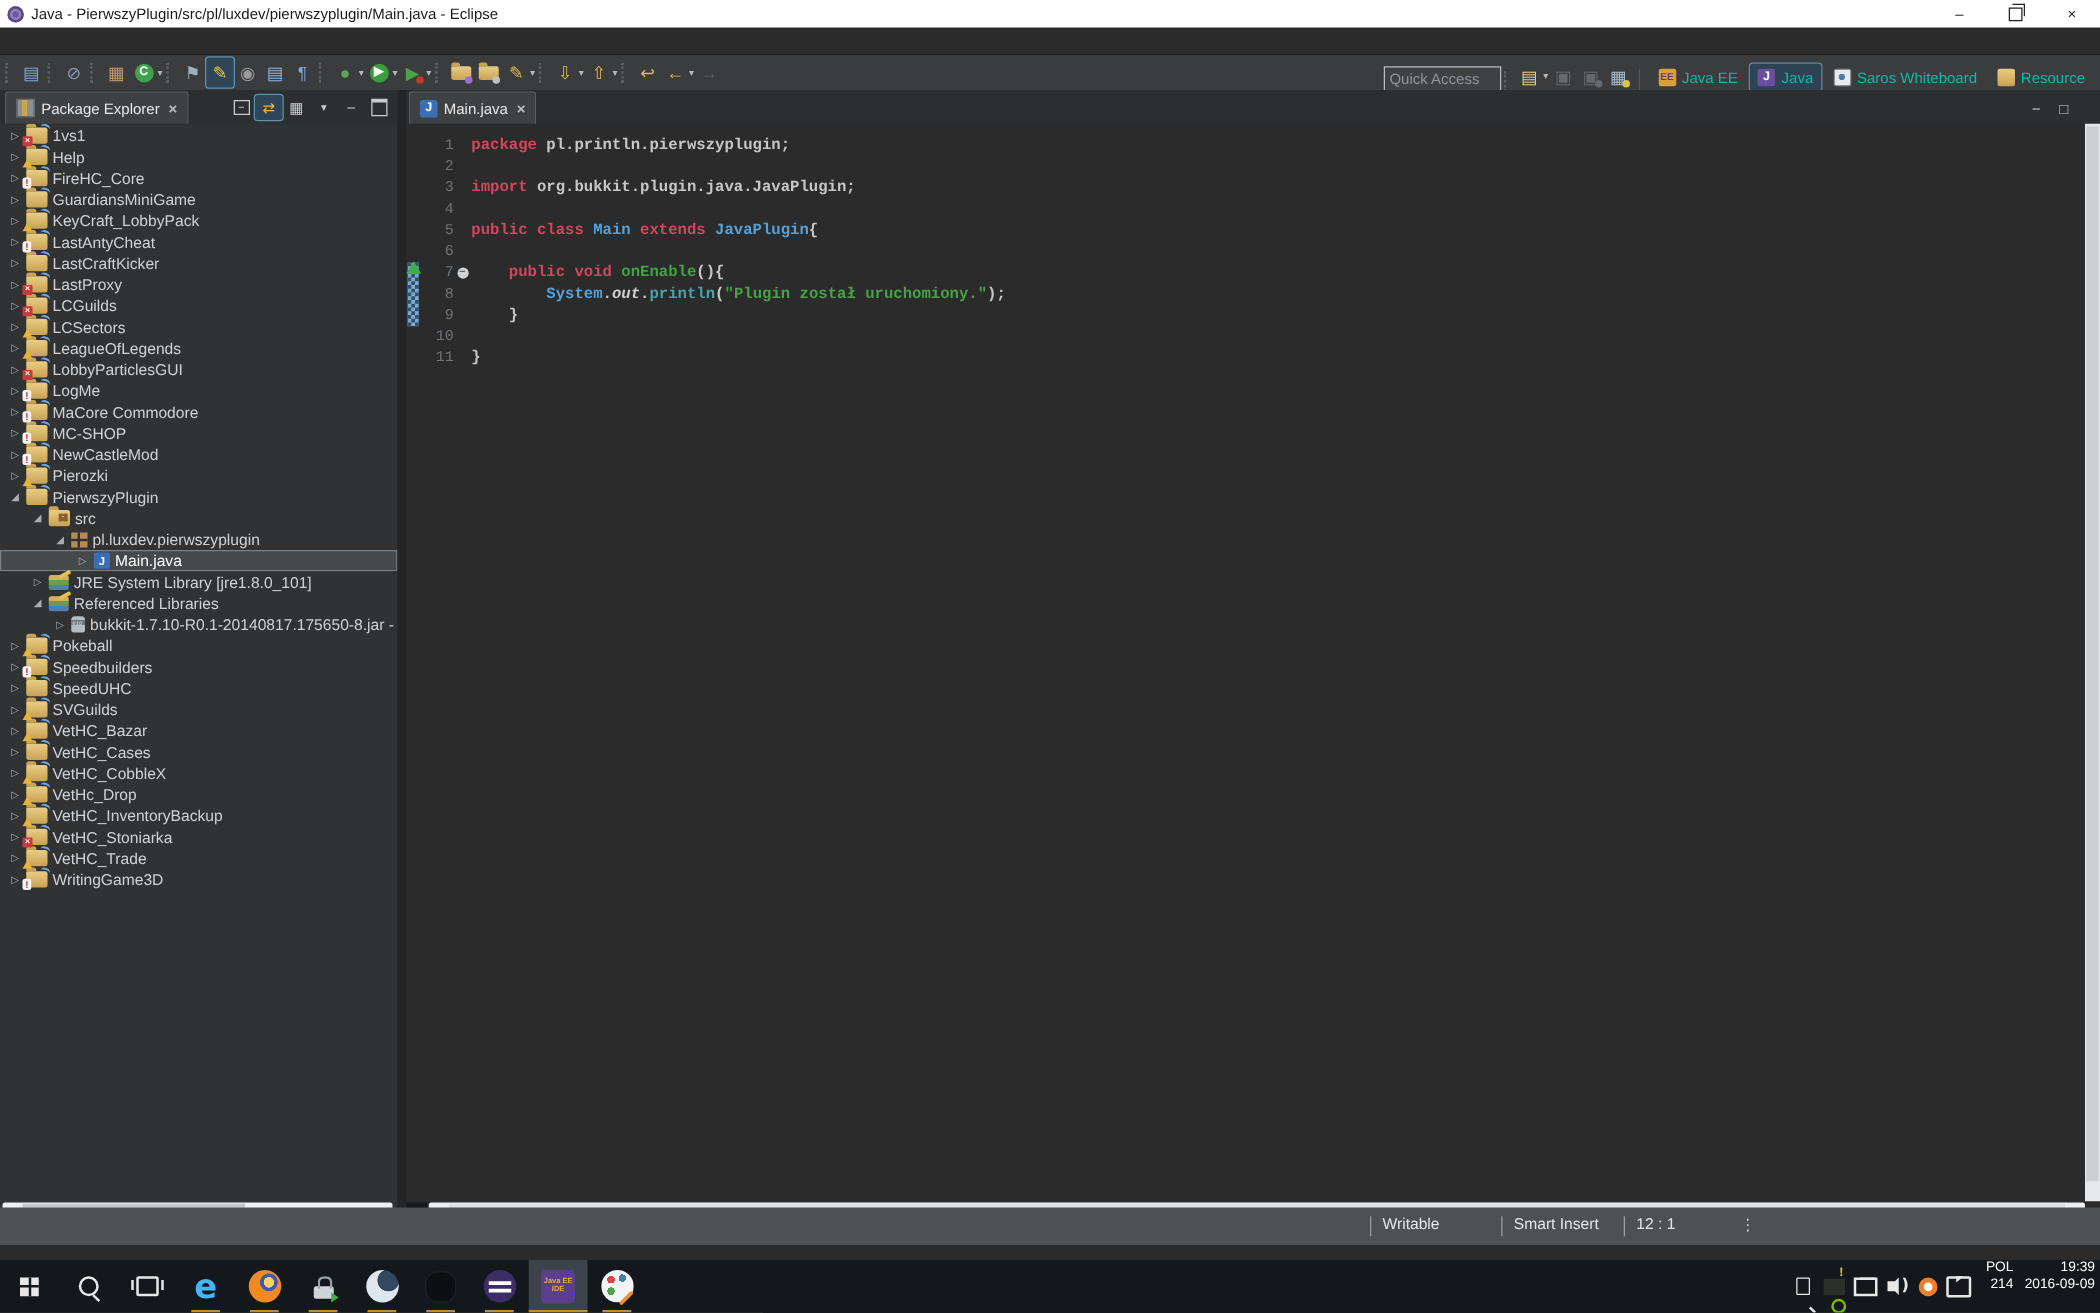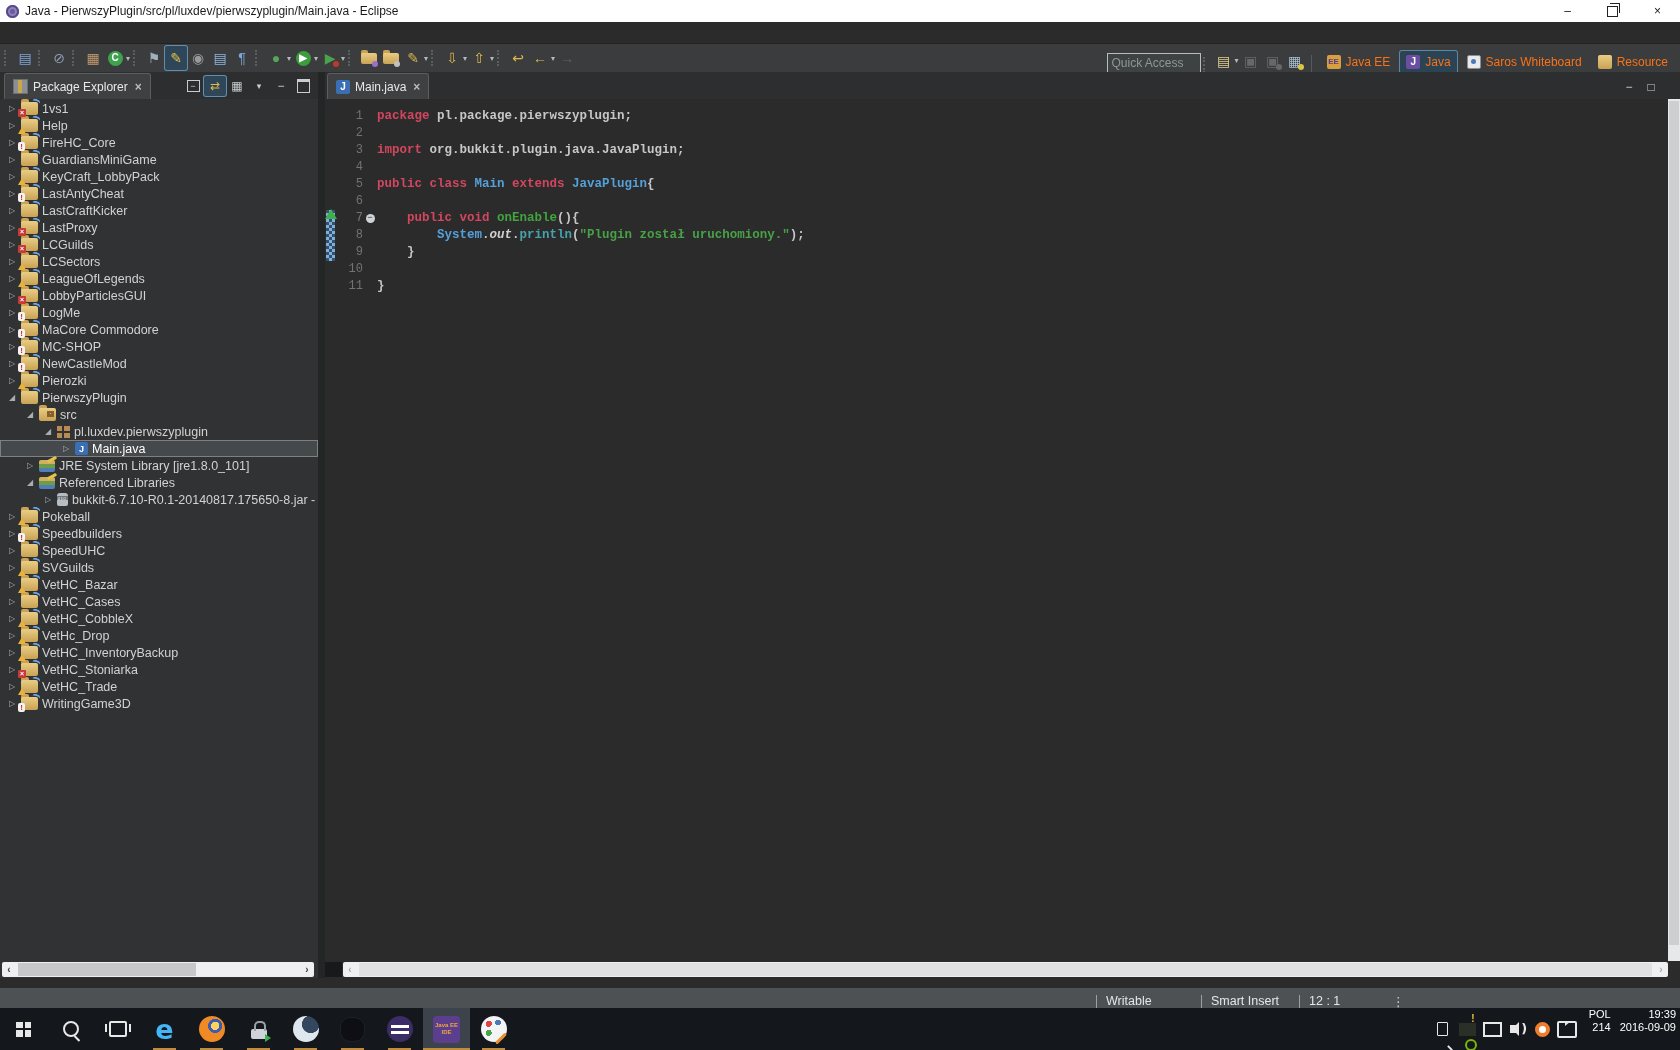--- a/index.html
+++ b/index.html
@@ -34,21 +34,21 @@
   .mini-badge{position:absolute;right:2px;bottom:3px;width:6px;height:6px;border-radius:50%;}
   .dd{font-size:8px;color:#b4b8bb;margin:0 1px 0 0;align-self:center;}
   .mini-folder{width:16px;height:11px;background:linear-gradient(#e9cd84,#c9a254);border-radius:1px 2px 2px 2px;position:relative;}
   .mini-folder::before{content:"";position:absolute;left:0;top:-3px;width:7px;height:3px;background:#c9a254;border-radius:2px 2px 0 0;}
   #toolbar-right{margin-left:auto;display:flex;align-items:flex-end;height:29px;padding-right:6px;}
   #quick-access{width:84px;height:18px;background:#3f4243;border:1px solid #b9bcbe;color:#cfd2d4;
     font-size:12px;padding:0 4px;outline:none;font-family:"Liberation Sans",sans-serif;}
   #quick-access::placeholder{color:#8f969b;}
   #toolbar-right-icons{display:flex;align-items:center;}
   .tbsep{width:1px;height:18px;background:#55595c;margin:0 5px;}
-  .persp{display:flex;align-items:center;height:22px;padding:0 6px;margin-left:4px;border-radius:2px;color:#f97316;font-size:12px;}
+  .persp{display:flex;align-items:center;height:22px;padding:0 6px;margin-left:4px;border-radius:2px;color:#14b8a6;font-size:12px;}
   .persp.active{background:#2c4354;box-shadow:0 0 0 1px var(--perspactive);}
   .picon{width:14px;height:14px;border-radius:2px;margin-right:5px;display:flex;align-items:center;justify-content:center;font-weight:bold;font-size:8px;}
   .p-javaee{background:#d89f3f;color:#5b3b8c;}
   .p-javaee::before{content:"EE";}
   .p-java{background:#6a4fa0;color:#fff;}
   .p-java::before{content:"J";font-size:10px;}
   .p-saros{background:#e8eaec;border:1px solid #8a8f94;box-sizing:border-box;}
   .p-saros::before{content:"";width:5px;height:5px;border-radius:50%;background:#4a7ab5;}
   .p-resource{background:linear-gradient(#e9cd84,#c9a254);}
 
@@ -133,21 +133,21 @@
   .tk-md{color:var(--mdecl);} .tk-sr{color:var(--string);}
   #range-bar{position:absolute;left:1px;top:111px;width:9px;height:51px;background-color:#35506b;
     background-image:linear-gradient(45deg,#7fb0dc 25%,transparent 25%,transparent 75%,#7fb0dc 75%),
                      linear-gradient(45deg,#7fb0dc 25%,transparent 25%,transparent 75%,#7fb0dc 75%);
     background-size:6px 6px;background-position:0 0,3px 3px;}
   #override-triangle{position:absolute;left:0;top:110px;width:0;height:0;
     border-left:6px solid transparent;border-right:6px solid transparent;border-bottom:10px solid #3fae4f;}
   .edminmax{position:absolute;right:18px;top:5px;display:flex;}
 
   
-  #statusbar{left:0;top:988px;width:1680px;height:30px;background:#4d5153;}
+  #statusbar{left:0;top:966px;width:1680px;height:30px;background:#4d5153;}
   .stsep{position:absolute;top:7px;width:1px;height:16px;background:#9aa0a3;}
   .stitem{position:absolute;top:6px;font-size:12.5px;color:#e4e6e8;}
 
   
   #taskbar{left:0;top:1008px;width:1680px;height:42px;background:#14181d;display:flex;}
   #taskbar-apps{display:flex;height:42px;}
   .tcell{width:47px;height:42px;display:flex;align-items:center;justify-content:center;position:relative;}
   .tcell.active{background:#3c434a;}
   .runline{position:absolute;bottom:0;left:12px;right:12px;height:2px;background:var(--underline);}
   .tcell.active .runline{left:0;right:0;}
@@ -504,21 +504,21 @@
           <span class="tlabel">JRE System Library [jre1.8.0_101]</span>
         </div>
         <div class="trow" style="top: 375px; padding-left: 24px;">
           <span class="arr">◢</span>
           <span class="ti ti-library"></span>
           <span class="tlabel">Referenced Libraries</span>
         </div>
         <div class="trow" style="top: 392px; padding-left: 42px;">
           <span class="arr">▷</span>
           <span class="ti ti-jar"></span>
-          <span class="tlabel">bukkit-6.7.10-R0.1-20140817.175650-8.jar -</span>
+          <span class="tlabel">bukkit-1.7.10-R0.1-20140817.175650-8.jar -</span>
         </div>
         <div class="trow" style="top: 409px; padding-left: 6px;">
           <span class="arr">▷</span>
           <span class="ti ti-project">
             <span class="bdg bdg-warning"></span>
           </span>
           <span class="tlabel">Pokeball</span>
         </div>
         <div class="trow" style="top: 426px; padding-left: 6px;">
           <span class="arr">▷</span>
@@ -616,21 +616,21 @@
       </div>
     </div>
     <div id="editor-body">
       <div id="range-bar"></div>
       <div id="override-triangle"></div>
       <div id="code-lines">
           <div class="cline">
             <span class="annot"></span>
             <span class="lnum">1</span>
             <span class="foldc"></span>
-            <span class="codetext"><span class="tk-kw">package</span><span class="tk-pl"> pl.package.pierwszyplugin;</span></span>
+            <span class="codetext"><span class="tk-kw">package</span><span class="tk-pl"> pl.println.pierwszyplugin;</span></span>
           </div>
           <div class="cline">
             <span class="annot"></span>
             <span class="lnum">2</span>
             <span class="foldc"></span>
             <span class="codetext"></span>
           </div>
           <div class="cline">
             <span class="annot"></span>
             <span class="lnum">3</span>

